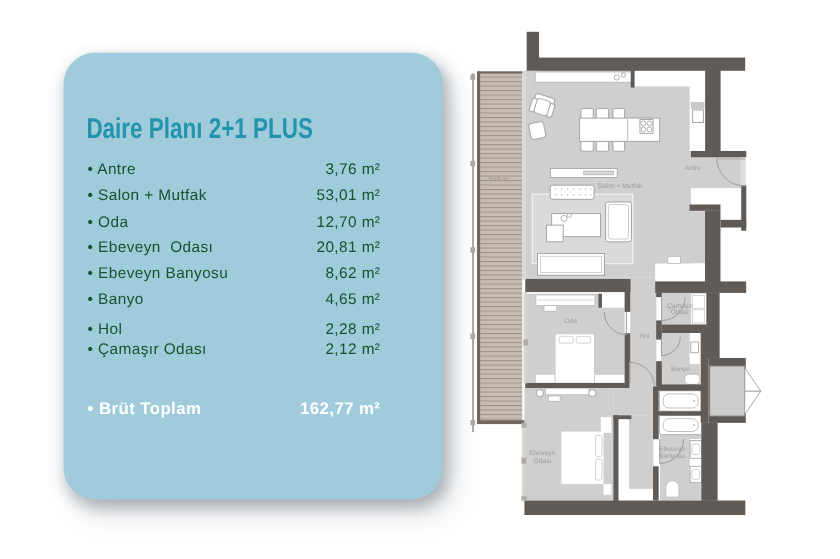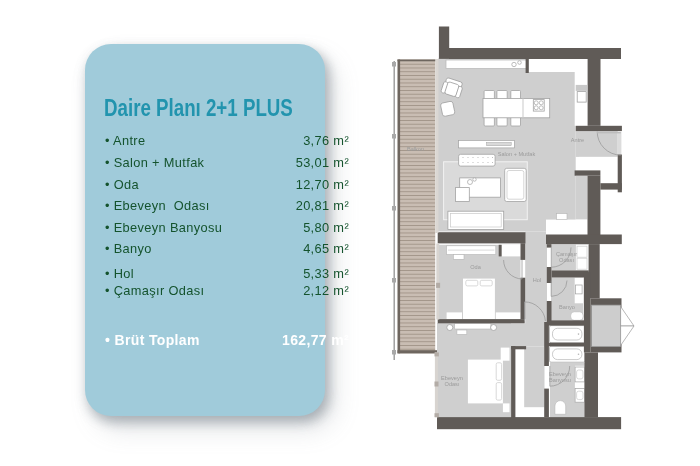--- a/index.html
+++ b/index.html
@@ -1,38 +1,38 @@
 <!DOCTYPE html>
 <html><head>
 <meta charset="utf-8">
 <style>
   html,body{margin:0;padding:0;background:#ffffff;}
   body{width:700px;height:466px;position:relative;overflow:hidden;
        font-family:"Liberation Sans", sans-serif;}
-  .card{position:absolute;left:53px;top:44px;width:240px;height:372px;
+  .card{position:absolute;left:53px;top:44px;width:316px;height:372px;
         background:#a0cbda;border-radius:26px;
-        box-shadow:5px 6px 12px rgba(110,120,130,0.40), 10px 14px 24px rgba(130,140,150,0.22), 0 5px 12px rgba(120,130,140,0.22);margin-left:32px;}
+        box-shadow:5px 6px 12px rgba(110,120,130,0.40), 10px 14px 24px rgba(130,140,150,0.22), 0 5px 12px rgba(120,130,140,0.22);}
   .title{position:absolute;left:19px;top:50px;font-size:24px;font-weight:bold;
          color:#2294ae;transform:scaleX(0.78);transform-origin:0 0;white-space:nowrap;}
   .row{position:absolute;left:20px;width:246px;font-size:12.8px;color:#14532d;letter-spacing:0.35px;}
   .row .val{position:absolute;right:2px;top:0;}
   .tot{color:#ffffff;font-weight:bold;font-size:14px;}
   svg{position:absolute;left:0;top:0;}
 </style>
 </head>
 <body>
 <div class="card">
   <div class="title">Daire Planı 2+1 PLUS</div>
   <div class="row" style="top:89px;">• Antre<span class="val">3,76 m²</span></div>
   <div class="row" style="top:111px;">• Salon + Mutfak<span class="val">53,01 m²</span></div>
   <div class="row" style="top:133px;">• Oda<span class="val">12,70 m²</span></div>
   <div class="row" style="top:154px;">• Ebeveyn&nbsp; Odası<span class="val">20,81 m²</span></div>
-  <div class="row" style="top:176px;">• Ebeveyn Banyosu<span class="val">5,80 m²</span></div>
+  <div class="row" style="top:176px;">• Ebeveyn Banyosu<span class="val">8,62 m²</span></div>
   <div class="row" style="top:197px;">• Banyo<span class="val">4,65 m²</span></div>
-  <div class="row" style="top:222px;">• Hol<span class="val">5,33 m²</span></div>
+  <div class="row" style="top:222px;">• Hol<span class="val">2,28 m²</span></div>
   <div class="row" style="top:239px;">• Çamaşır Odası<span class="val">2,12 m²</span></div>
   <div class="row tot" style="top:288px;">• Brüt Toplam<span class="val">162,77 m²</span></div>
 </div>
 <svg width="700" height="466" viewBox="0 0 700 466">
 <defs>
   <pattern id="deck" width="4" height="3.75" patternUnits="userSpaceOnUse">
     <rect width="4" height="3.75" fill="#c9bdb3"></rect>
     <rect y="0" width="4" height="0.9" fill="#a29488"></rect>
   </pattern>
 </defs>

